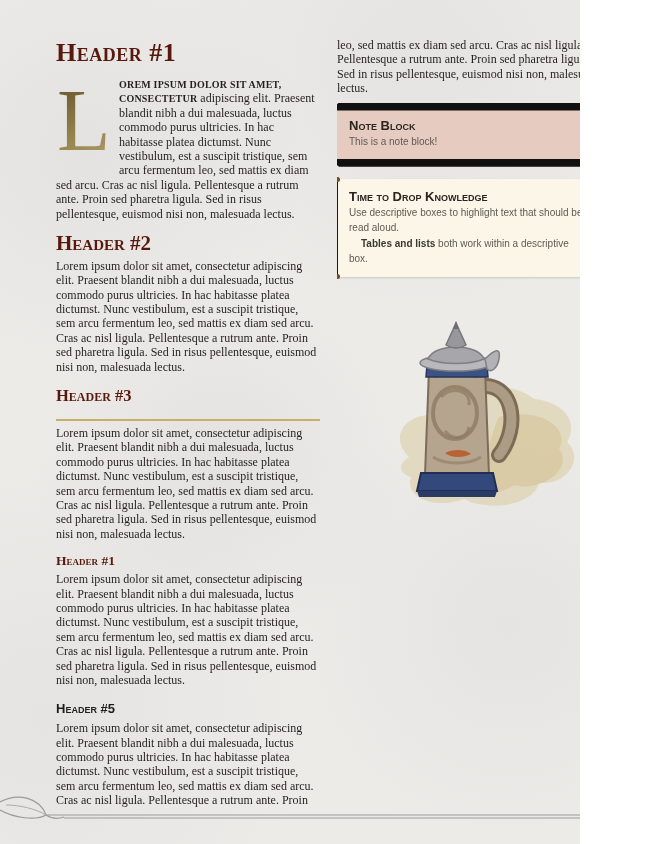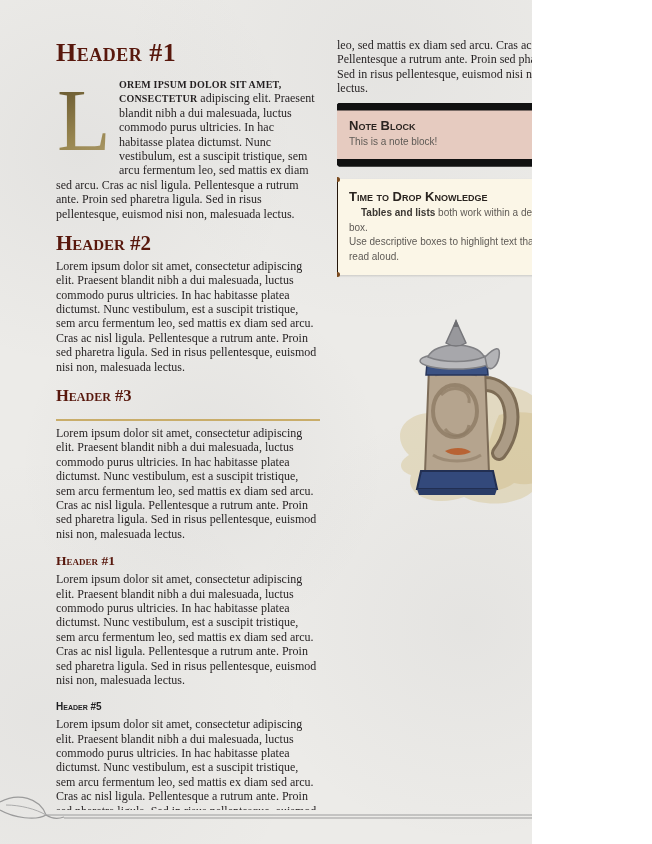--- a/index.html
+++ b/index.html
@@ -1,18 +1,18 @@
 <!DOCTYPE html>
 <html style="--header-red: #58180D; --rule-gold: #C9AD6A; --body-text: #231F20; --note-bg: #E6CBC0; --box-bg: #FBF6E7; --accent-red: #E2141E; --dropcap-gold: #8A774A;"><head>
 <meta charset="utf-8">
 <style>
   html,body{margin:0;padding:0;}
   .page{
     position:relative;
-    width:532px;height:844px;
+    width:580px;height:844px;
     overflow:hidden;
     font-family:"Liberation Serif", serif;
     color:var(--body-text,#231F20);
     background:
       radial-gradient(circle at 15% 18%, rgba(110,110,118,.07), transparent 26%),
       radial-gradient(circle at 72% 8%, rgba(110,110,118,.06), transparent 30%),
       radial-gradient(circle at 38% 55%, rgba(110,110,118,.07), transparent 32%),
       radial-gradient(circle at 88% 74%, rgba(110,110,118,.06), transparent 28%),
       radial-gradient(circle at 8% 85%, rgba(110,110,118,.06), transparent 30%),
       #ECEBE8;
@@ -29,21 +29,21 @@
     color:var(--header-red,#58180D);
     font-weight:600;margin:0;
   }
   h1{font-size:26px;letter-spacing:.5px;margin-bottom:9px;}
   h2{font-size:21px;margin:10px 0 3px;}
   h3{font-size:16.5px;margin:12px 0 5px;border-bottom:2px solid var(--rule-gold,#C9AD6A);padding-bottom:13px;}
   h4{font-size:13.5px;margin:12px 0 3px;}
   h5{
     font-family:"Liberation Sans", sans-serif;
     font-variant:small-caps;font-weight:bold;
-    font-size:10px;color:#1E1E20;margin:14px 0 5px;
+    font-size:13px;color:#1E1E20;margin:14px 0 5px;
   }
   .dropcap{
     float:left;
     font-size:88px;line-height:84px;
     width:56px;height:96px;
     margin:2px 7px 0 0;
     color:var(--dropcap-gold,#8A774A);
     background:linear-gradient(155deg,#6B5B32 10%,#97854F 55%,#B3A173 95%);
     -webkit-background-clip:text;background-clip:text;
     -webkit-text-fill-color:transparent;
@@ -123,22 +123,22 @@
     <div class="col">
       <p>leo, sed mattis ex diam sed arcu. Cras ac nisl ligula. Pellentesque a rutrum ante. Proin sed pharetra ligula. Sed in risus pellentesque, euismod nisi non, malesuada lectus.</p>
 
       <div class="note">
         <p class="note-title">Note Block</p>
         <p class="note-body">This is a note block!</p>
       </div>
 
       <div class="kbox">
         <p class="kbox-title">Time to Drop Knowledge</p>
+        <p class="kbox-body">Use descriptive boxes to highlight text that should be read aloud.</p>
         <p class="kbox-body kbox-indent"><span class="kbox-bold">Tables and lists</span><span> both work within a descriptive box.</span></p>
-        <p class="kbox-body">Use descriptive boxes to highlight text that should be read aloud.</p>
       </div>
 
       <div class="art-wrap">
         <svg width="240" height="220" viewBox="0 0 240 220" aria-label="beer stein illustration">
 
           <path d="M60 150 C40 130 55 105 90 108 C100 80 160 70 185 92 C215 95 230 115 218 135 C235 150 220 178 190 176 C185 198 140 205 115 192 C85 203 55 190 62 170 C48 165 50 156 60 150 Z" fill="#D5C08A" opacity="0.42"></path>
           <path d="M150 110 C190 100 222 120 210 142 C225 160 195 185 165 178 C150 190 120 188 115 175 C135 170 140 130 150 110 Z" fill="#CBB479" opacity="0.35"></path>
 
           <path d="M128 80 C165 72 172 120 150 148" fill="none" stroke="#7D6C55" stroke-width="16" stroke-linecap="round"></path>
           <path d="M128 80 C165 72 172 120 150 148" fill="none" stroke="#AC9C86" stroke-width="10" stroke-linecap="round"></path>

